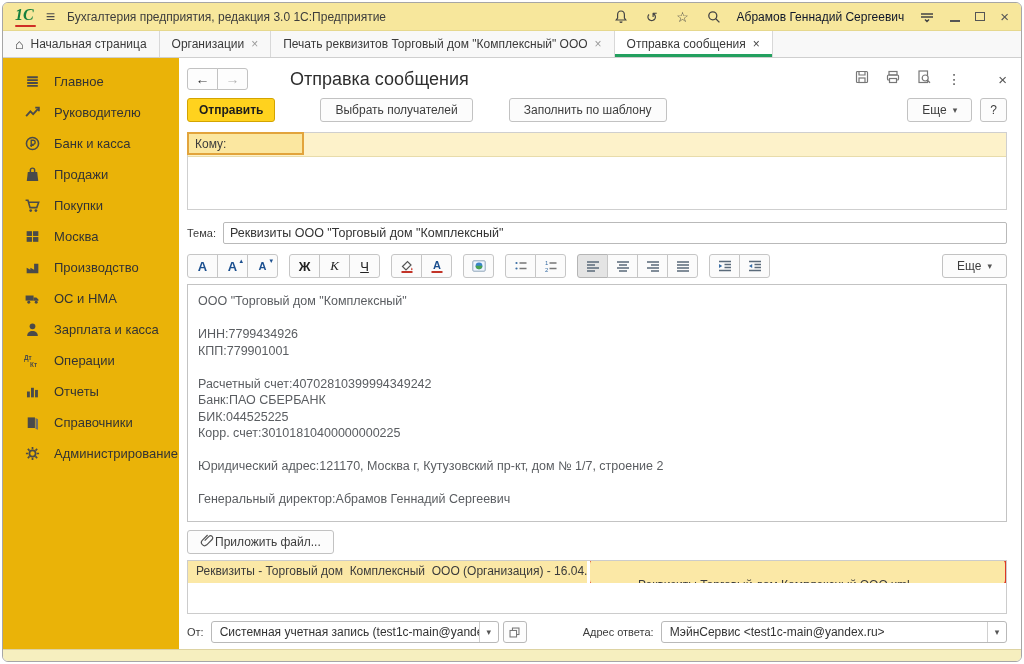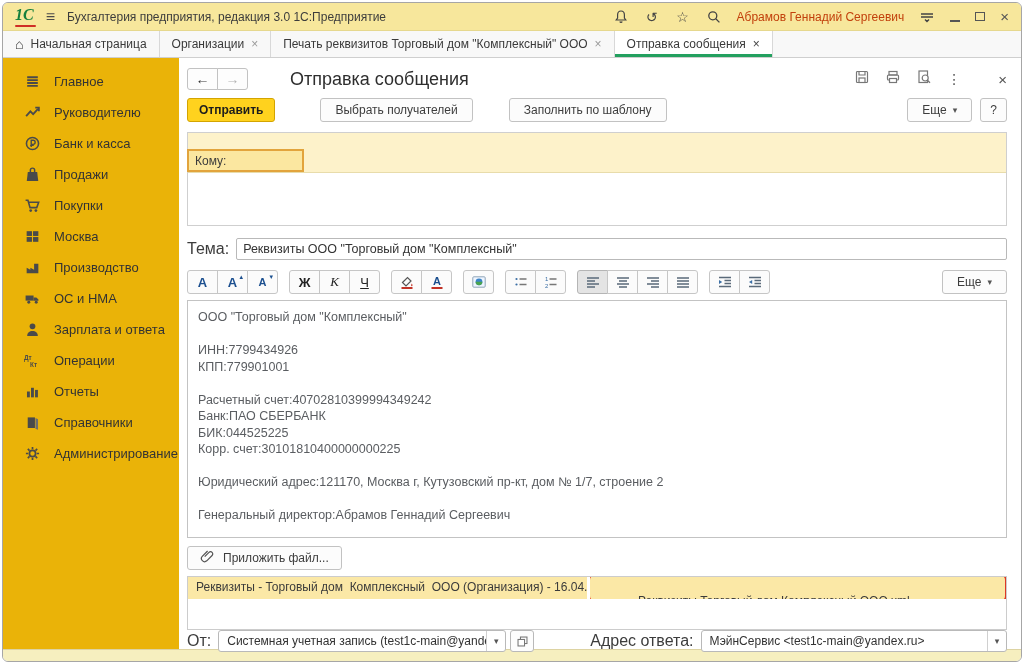--- a/index.html
+++ b/index.html
@@ -13,21 +13,21 @@
     display: flex; align-items: center; padding: 0 12px; gap: 12px; }
   .logo { color: #15803d; font-family: "Liberation Serif", serif; font-style: italic;
     font-weight: bold; font-size: 16px; line-height: 1; position: relative; padding-bottom: 4px; }
   .logo::after { content: ""; position: absolute; left: 0; right: -2px; bottom: 0; height: 2px;
     background: #cf2e26; border-radius: 2px; }
   .menu-glyph { font-size: 16px; color: #4a4a4a; line-height: 1; }
   .tb-title { font-size: 12px; color: #3c3c3c; }
   .tb-right { margin-left: auto; display: flex; align-items: center; gap: 15px; }
   .tb-ico { width: 16px; height: 16px; display: inline-flex; align-items: center; justify-content: center;
     color: #444; font-size: 14px; }
-  .tb-user { font-size: 12px; color: #c2410c; }
+  .tb-user { font-size: 12px; color: #0f172a; }
   .win-min { width: 10px; height: 2px; background: #555; margin-top: 8px; }
   .win-max { width: 10px; height: 9px; border: 1.5px solid #555; }
   .win-close { font-size: 15px; color: #555; line-height: 1; }
 
   
   .tabbar { height: 27px; flex: 0 0 27px; background: #f8f8f8; border-bottom: 1px solid #cfcfcf;
     display: flex; align-items: stretch; font-size: 12px; color: #3a3a3a; }
   .tab { display: flex; align-items: center; gap: 7px; padding: 0 12px;
     border-right: 1px solid #d8d8d8; position: relative; white-space: nowrap; }
   .tab.active { background: #fff; }
@@ -67,28 +67,28 @@
     white-space: nowrap; font-family: inherit; }
   .btn-send { background: #ffd21e; border-color: #d3a400; font-weight: bold; color: #1d1d1d; padding: 0 11px; }
   .btn-recip { margin-left: 17px; }
   .btn-tpl { margin-left: 8px; }
   .cmd-right { margin-left: auto; display: flex; gap: 8px; }
   .btn-more .arr { margin-left: 6px; font-size: 9px; color: #555; }
   .btn-help { padding: 0 9px; }
 
   
   .kblock { margin-top: 10px; border: 1px solid #cfcfcf; flex: 0 0 76px; }
-  .khead { height: 39px; display: flex; background: #fdf2ca; align-items: flex-end; }
+  .khead { height: 23px; display: flex; background: #fdf2ca; }
   .kcell { width: 117px; background: #fbe7a0; border: 2px solid #e2a43c; display: flex;
     align-items: center; padding: 0 6px; font-size: 12px; color: #3c3c3c; margin: -1px 0 0 -1px; height: 23px; }
   .kbody { height: 53px; background: #fff; border-top: 1px solid #e8dcab; }
 
   
   .subjrow { margin-top: 12px; display: flex; align-items: center; gap: 7px; flex: 0 0 22px; }
-  .flabel { font-size: 16px; color: #3c3c3c; white-space: nowrap; }
+  .flabel { font-size: 11px; color: #3c3c3c; white-space: nowrap; }
   .textinput { flex: 1; height: 22px; border: 1px solid #b9b9b9; border-radius: 2px; padding: 0 6px;
     font-size: 12.5px; color: #333; font-family: inherit; background: #fff; }
 
   
   .etoolbar { margin-top: 10px; display: flex; align-items: center; flex: 0 0 24px; }
   .tgroup { display: flex; margin-right: 11px; }
   .tbtn { width: 31px; height: 24px; background: #fbfbfb; border: 1px solid #c6c6c6; margin-left: -1px;
     display: inline-flex; align-items: center; justify-content: center; position: relative; }
   .tgroup .tbtn:first-child { margin-left: 0; border-radius: 3px 0 0 3px; }
   .tgroup .tbtn:last-child { border-radius: 0 3px 3px 0; }
@@ -101,21 +101,21 @@
   .glyph-under { text-decoration: underline; font-size: 13px; color: #222; }
   .etool-right { margin-left: auto; }
 
   
   .bodyeditor { margin-top: 6px; height: 238px; flex: 0 0 238px; border: 1px solid #c3c3c3;
     padding: 8px 10px; font-size: 12.5px; line-height: 16.5px; color: #5a5d61;
     white-space: pre-line; overflow: hidden; }
 
   
   .attachrow { margin-top: 8px; flex: 0 0 23px; }
-  .btn-attach { gap: 8px; padding: 0 12px; }
+  .btn-attach { padding: 0 12px; }
   .attachtable { margin-top: 6px; border: 1px solid #cccccc; height: 54px; flex: 0 0 54px; background: #fff; }
   .arow { display: flex; height: 22px; background: #fbe8a6; }
   .acell { padding: 3px 8px; font-size: 12px; color: #3b3b3b; white-space: pre; overflow: hidden; }
   .acell1 { width: 402px; flex: 0 0 402px; border-right: 3px solid #fff; }
   .acell2 { flex: 1; position: relative; }
   .redring { position: absolute; top: -4px; bottom: -4px; left: -3px; right: -2px;
     border: 3px solid #dd3826; border-radius: 7px; pointer-events: none; }
 
   
   .footer { margin-top: auto; display: flex; align-items: center; height: 24px; flex: 0 0 24px;
@@ -268,21 +268,21 @@
           </span>
           <span class="side-label">ОС и НМА</span>
         </div>
         <div class="side-item">
           <span class="side-ico">
             <svg width="17" height="17" viewBox="0 0 16 16">
               <circle cx="8" cy="5" r="2.7" fill="#4a4a4a"></circle>
               <path d="M3 14c0-3.1 2.2-4.6 5-4.6s5 1.5 5 4.6z" fill="#4a4a4a"></path>
             </svg>
           </span>
-          <span class="side-label">Зарплата и ответа</span>
+          <span class="side-label">Зарплата и касса</span>
         </div>
         <div class="side-item">
           <span class="side-ico">
             <svg width="18" height="17" viewBox="0 0 18 16">
               <text x="1" y="7" font-size="6.4" font-weight="bold" fill="#4a4a4a">Дт</text>
               <text x="7" y="14.5" font-size="6.4" font-weight="bold" fill="#4a4a4a">Кт</text>
             </svg>
           </span>
           <span class="side-label">Операции</span>
         </div>

